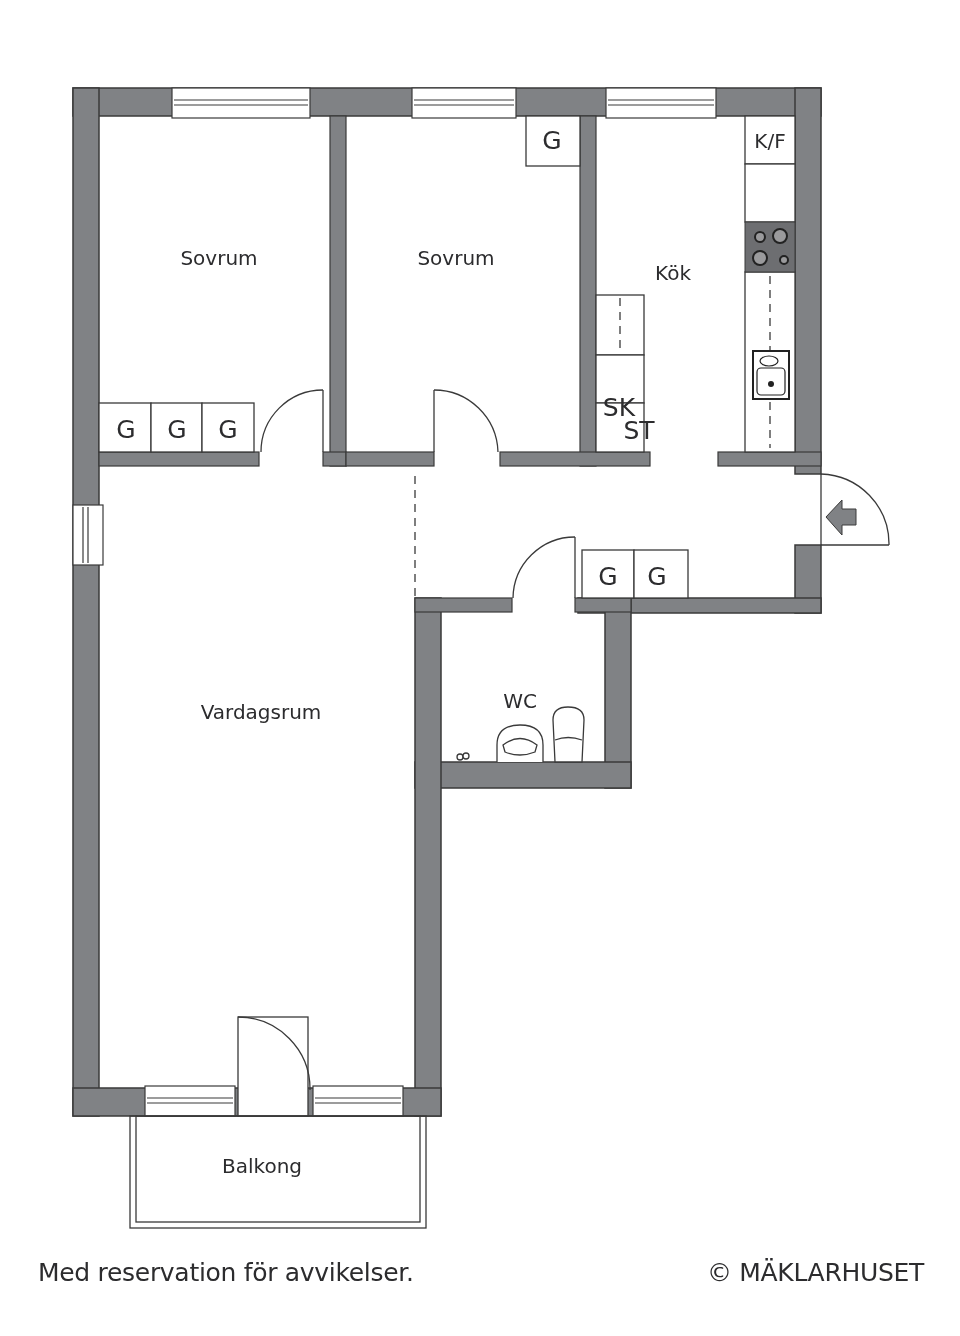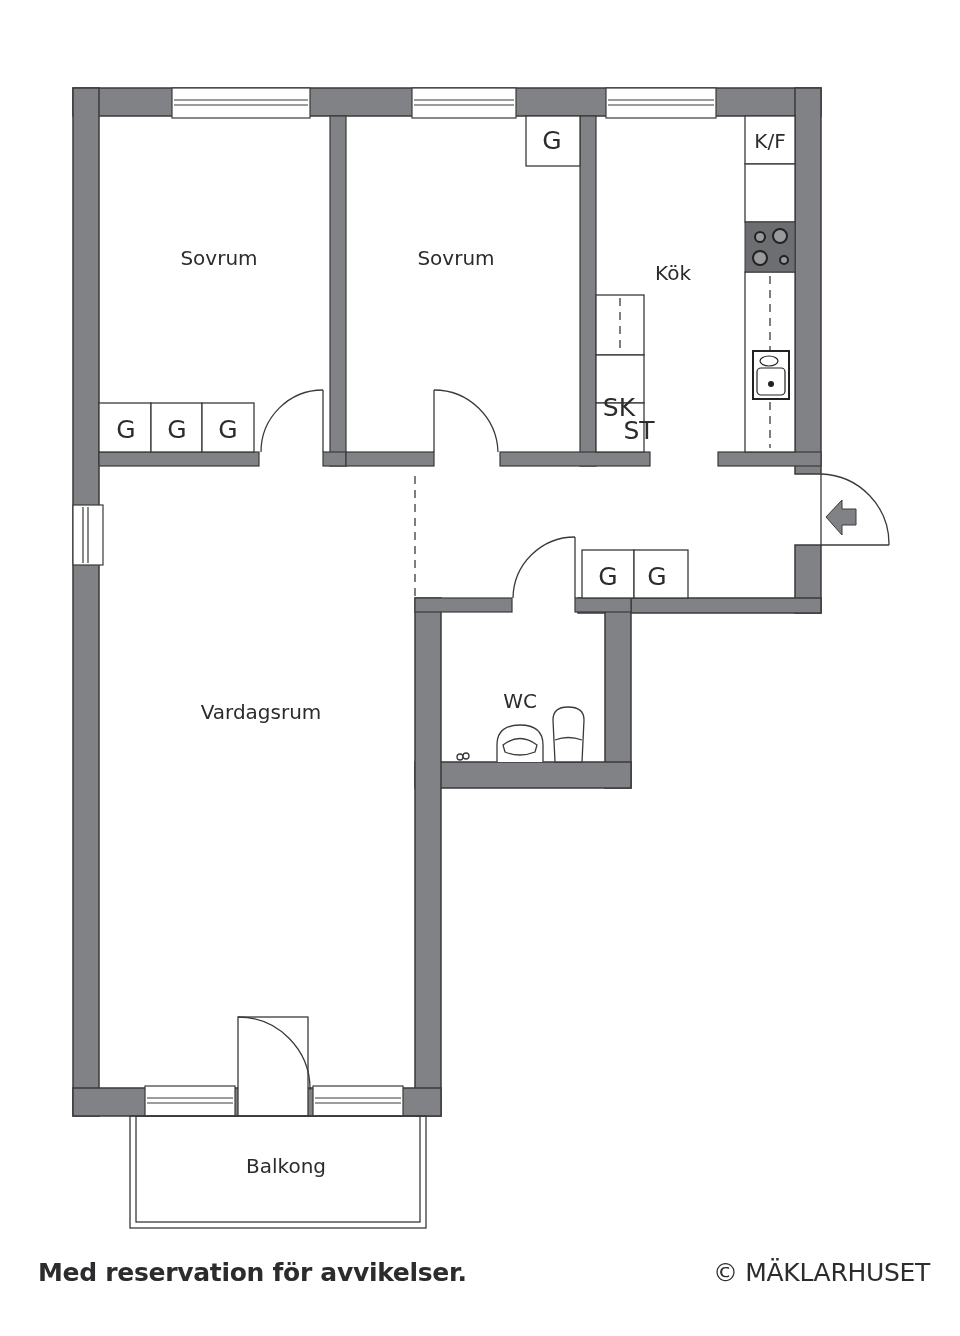--- a/index.html
+++ b/index.html
@@ -145,26 +145,26 @@
     <circle cx="460" cy="757" r="3"></circle>
     <circle cx="466" cy="756" r="3"></circle>
   </g>
 </svg>
 
 <div class="lbl room" style="left:219px;top:258px;">Sovrum</div>
 <div class="lbl room" style="left:456px;top:258px;">Sovrum</div>
 <div class="lbl room" style="left:673px;top:273px;">Kök</div>
 <div class="lbl room" style="left:261px;top:712px;">Vardagsrum</div>
 <div class="lbl room" style="left:520px;top:701px;">WC</div>
-<div class="lbl room" style="left:262px;top:1166px;margin-left:24px;">Balkong</div>
+<div class="lbl room" style="left:262px;top:1166px;">Balkong</div>
 
 <div class="lbl small" style="left:126px;top:429px;">G</div>
 <div class="lbl small" style="left:177px;top:429px;">G</div>
 <div class="lbl small" style="left:228px;top:429px;">G</div>
 <div class="lbl small" style="left:552px;top:140px;">G</div>
 <div class="lbl small" style="left:608px;top:576px;">G</div>
 <div class="lbl small" style="left:657px;top:576px;">G</div>
 <div class="lbl small" style="left:770px;top:141px;font-size:20px;">K/F</div>
 <div class="lbl small" style="left:619px;top:379px;margin-top:28px;">SK</div>
 <div class="lbl small" style="left:639px;top:430px;">ST</div>
 
-<div class="footer" style="left:38px;font-weight:bold;">Med reservation för avvikelser.</div>
-<div class="footer" style="right:30px;">© MÄKLARHUSET</div>
+<div class="footer" style="left:38px;">Med reservation för avvikelser.</div>
+<div class="footer" style="right:36px;">© MÄKLARHUSET</div>
 
 </body></html>

